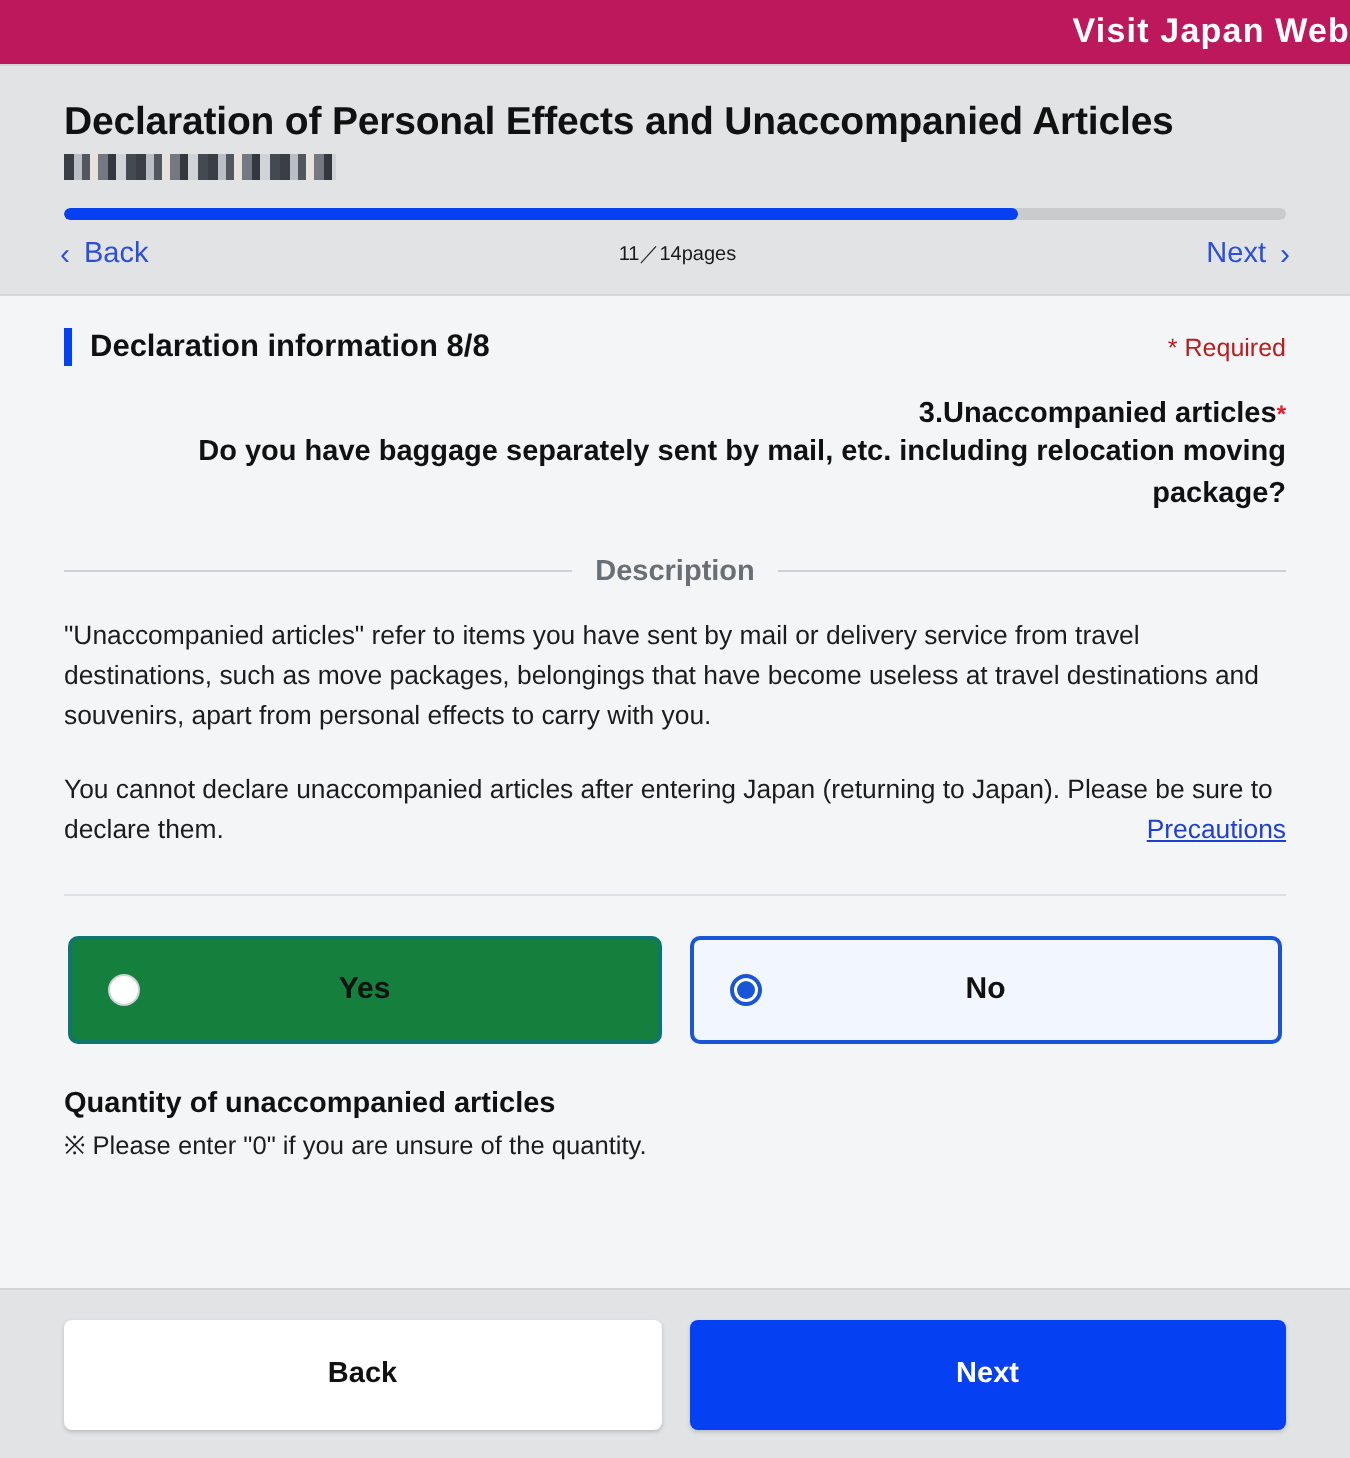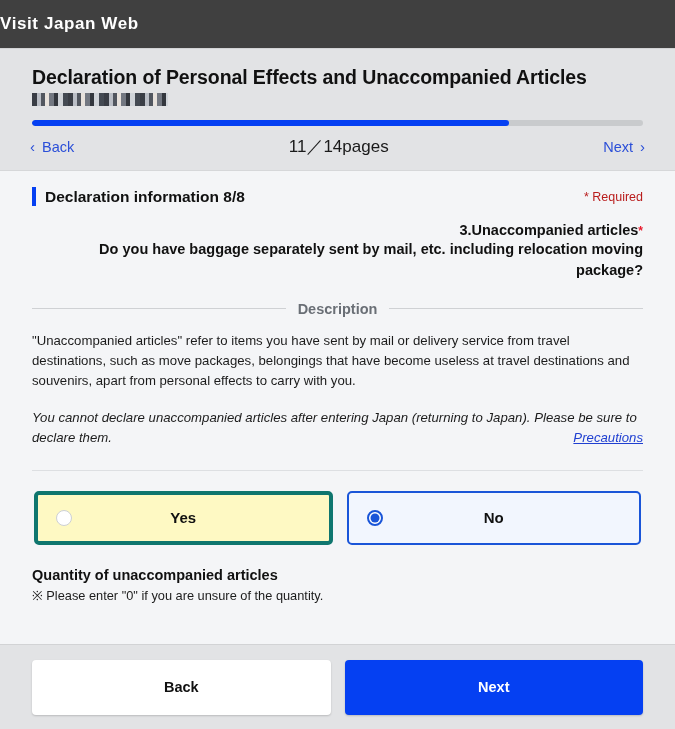--- a/index.html
+++ b/index.html
@@ -15,26 +15,26 @@
   .app {
     width: 675px;
     height: 729px;
     display: flex;
     flex-direction: column;
     background: #e2e3e5;
   }
 
   
   .titlebar {
-    height: 48px;
-    background: #404040;
+    height: 32px;
+    background: #be185d;
     color: #ffffff;
     display: flex;
     align-items: center;
-    justify-content: flex-start;
+    justify-content: flex-end;
     flex: 0 0 auto;
   }
   .titlebar-text {
     font-size: 17px;
     font-weight: bold;
     letter-spacing: 0.6px;
   }
 
   
   .header {
@@ -89,21 +89,21 @@
   }
   .pager-link {
     color: #2b4fd8;
     font-size: 14.5px;
     display: flex;
     align-items: center;
     gap: 7px;
     cursor: pointer;
   }
   .pager-count {
-    font-size: 17px;
+    font-size: 10px;
     color: #1a1a1a;
   }
   .chev { font-size: 15px; color: #2b4fd8; line-height: 1; }
 
   
   .main {
     flex: 1 1 auto;
     background: #f4f5f7;
     border-top: 1px solid #d6d7d9;
     padding: 16px 0 0 0;
@@ -174,21 +174,21 @@
     color: #6a6f76;
     white-space: nowrap;
   }
 
   .desc-body {
     padding: 14px 32px 0 32px;
     font-size: 13.2px;
     color: #1c1c1c;
     line-height: 1.52;
   }
-  .desc-p2 { margin-top: 17px; position: relative; font-style: italic; }
+  .desc-p2 { margin-top: 17px; position: relative; }
   .precautions {
     color: #1f3fd1;
     text-decoration: underline;
     font-size: 13.2px;
     position: absolute;
     right: 0;
     bottom: 0;
     cursor: pointer;
   }
 
@@ -205,22 +205,22 @@
     padding: 20px 34px 0 34px;
   }
   .choice {
     flex: 1 1 0;
     height: 54px;
     border-radius: 5px;
     display: flex;
     align-items: center;
     position: relative;
     cursor: pointer;
-    background: #fef9c3;
-    border: 4px solid #0f766e;
+    background: #15803d;
+    border: 2px solid #0f766e;
   }
   .choice.selected {
     background: #f2f6fe;
     border: 2px solid #1a55d8;
   }
   .radio {
     position: absolute;
     left: 18px;
     width: 16px;
     height: 16px;

